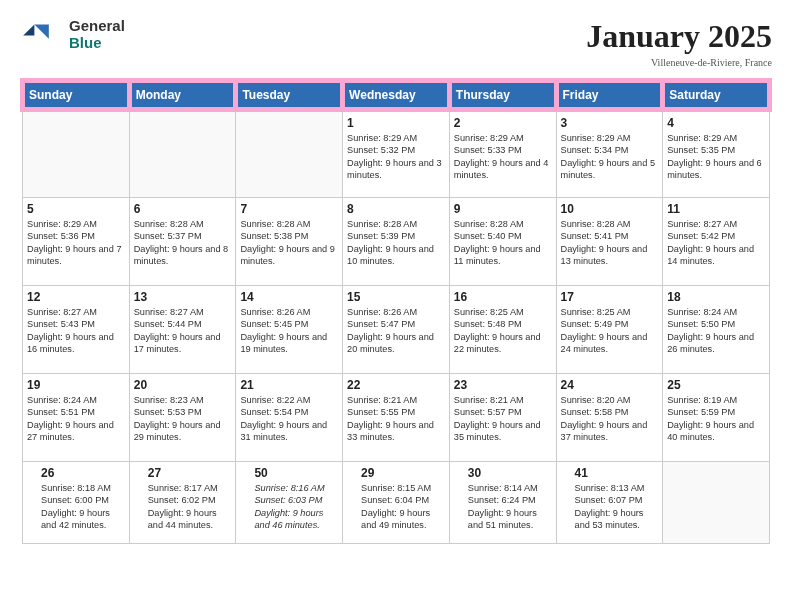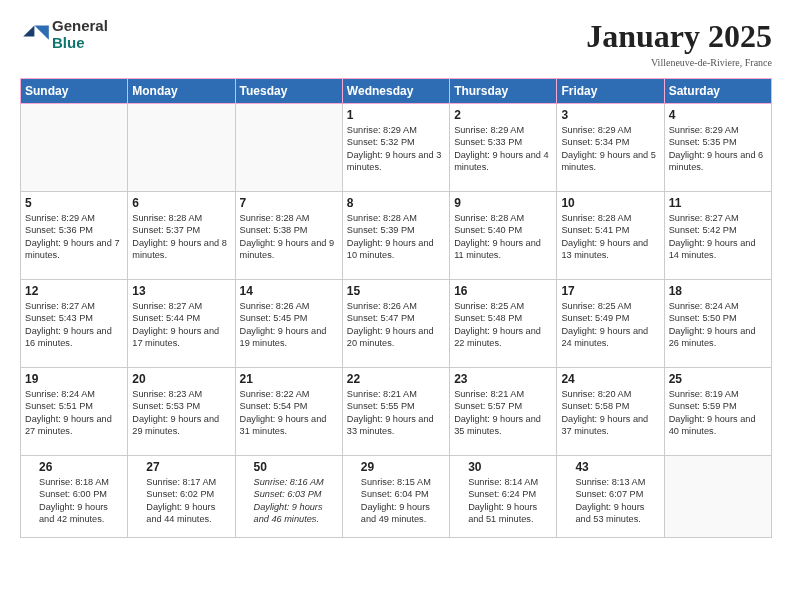--- a/index.html
+++ b/index.html
@@ -18,22 +18,21 @@
       flex-direction: column;
     }
     .header {
       display: flex;
       justify-content: space-between;
       align-items: flex-start;
       margin-bottom: 10px;
     }
     .logo {
       display: flex;
-      align-items: center;
-      gap: 0;
+      gap: 17px;
     }
     .logo-text {
       display: flex;
       flex-direction: column;
       font-size: 15px;
       font-weight: bold;
       line-height: 1.1;
     }
     .logo-general { color: #333; }
     .logo-blue { color: #0f766e; }
@@ -60,21 +59,21 @@
       border-collapse: collapse;
       table-layout: fixed;
     }
     th {
       background-color: #2e6db4;
       color: #fff;
       font-size: 12px;
       font-weight: bold;
       padding: 5px 4px;
       text-align: left;
-      border: 1px solid #f9a8d4;
+      border: 5px solid #f9a8d4;
     }
     td {
       vertical-align: top;
       border: 1px solid #ccc;
       padding: 4px 4px 3px 4px;
       font-size: 9.5px;
       color: #333;
       height: 88px;
     }
     td.empty {
@@ -317,21 +316,21 @@
 Sunset: 6:04 PM
 Daylight: 9 hours and 49 minutes.</div>
           </td>
           <td>
             <span class="day-num">30</span>
             <div class="cell-text" style="white-space: pre-line;">Sunrise: 8:14 AM
 Sunset: 6:24 PM
 Daylight: 9 hours and 51 minutes.</div>
           </td>
           <td>
-            <span class="day-num">43</span>
+            <span class="day-num">41</span>
             <div class="cell-text" style="white-space: pre-line;">Sunrise: 8:13 AM
 Sunset: 6:07 PM
 Daylight: 9 hours and 53 minutes.</div>
           </td>
           <td class="empty"></td>
         </tr>
       </tbody>
   </table>
 </div>
 

